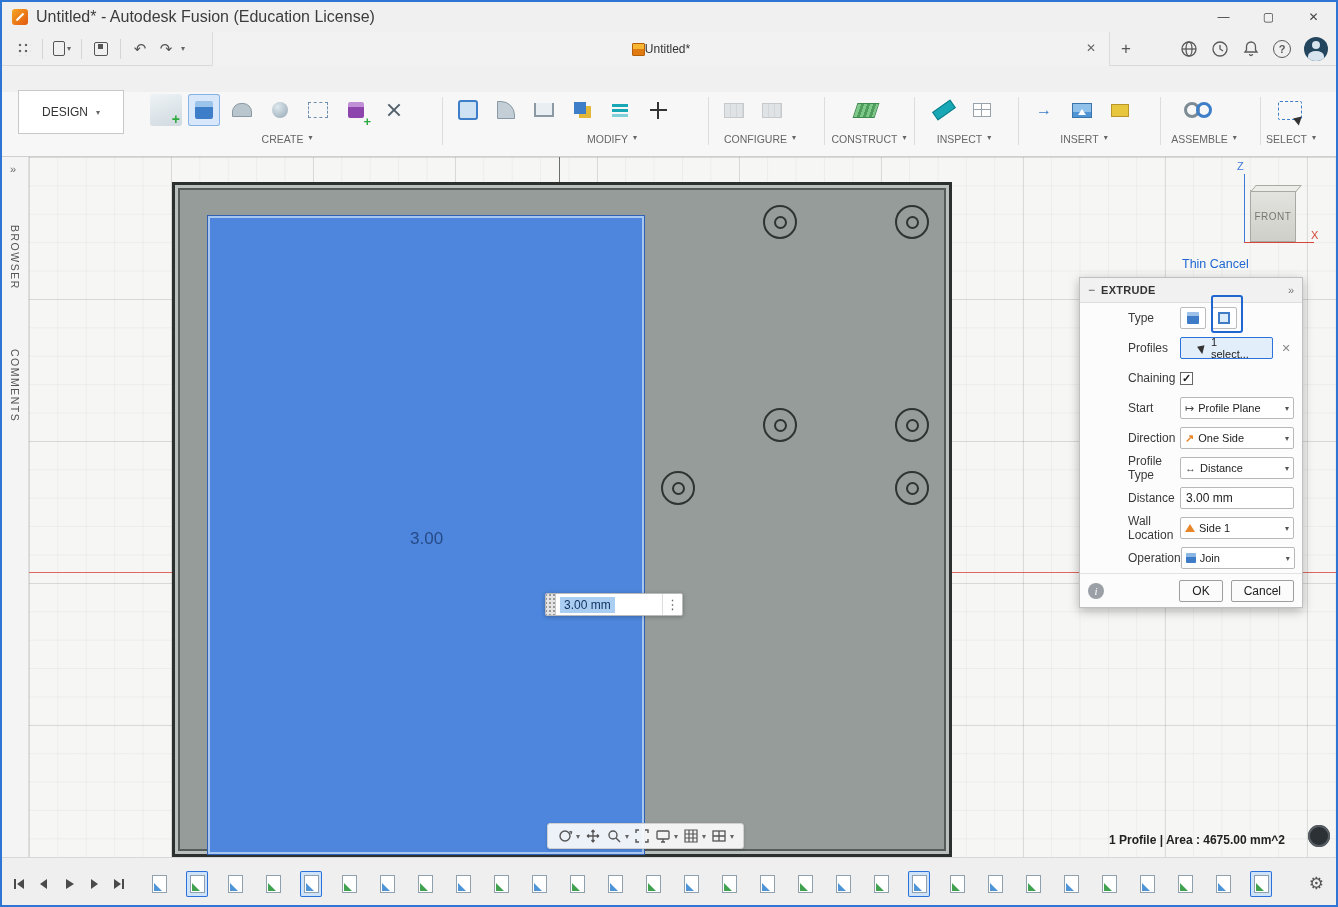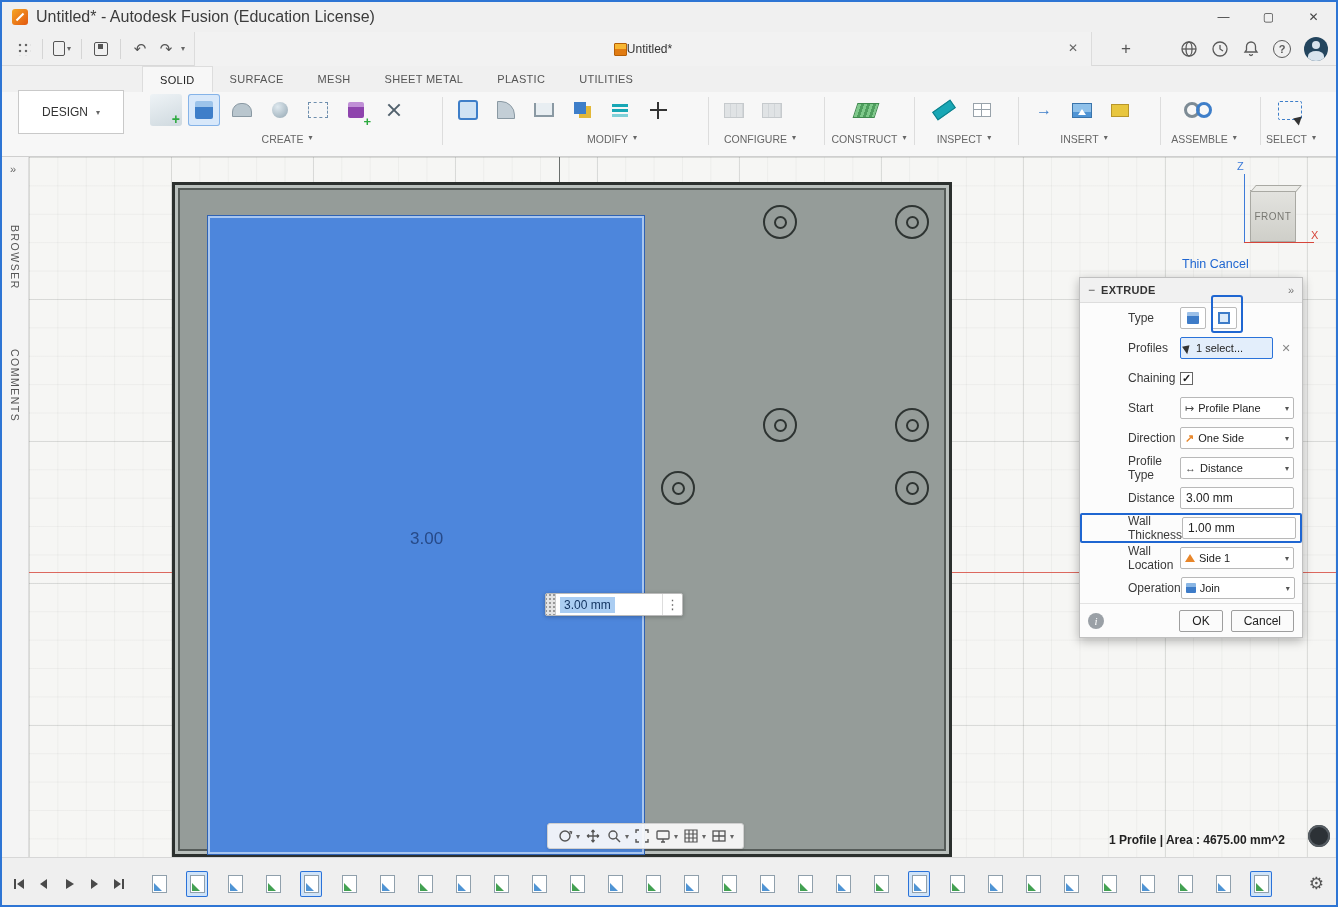--- a/index.html
+++ b/index.html
@@ -18,21 +18,21 @@
   
   .qat{position:absolute;top:30px;left:0;right:0;height:34px;background:#f0f0f0;border-bottom:1px solid #d9d9d9;display:flex;align-items:center;padding-left:8px;}
   .qico{height:24px;min-width:22px;display:flex;align-items:center;justify-content:center;color:#555;font-size:15px;margin:0 2px;}
   .grid9{width:15px;height:15px;background-image:radial-gradient(#666 1.4px, transparent 1.6px);background-size:6px 6px;background-position:1px 1px;}
   .doc-ic{width:12px;height:15px;border:1.5px solid #555;border-radius:2px;}
   .save-ic{width:14px;height:14px;border:1.5px solid #555;border-radius:2px;position:relative;}
   .save-ic::after{content:"";position:absolute;left:3px;top:1px;width:5px;height:5px;background:#555;}
   .tinycaret{font-size:8px;color:#666;margin-left:2px;}
   .vsep{width:1px;height:20px;background:#d5d5d5;margin:0 6px;}
 
-  .doctab{position:absolute;left:192px;top:30px;width:898px;height:34px;background:#f2f2f2;border-left:1px solid #dcdcdc;border-right:1px solid #dcdcdc;display:flex;align-items:center;justify-content:center;}
+  .doctab{position:absolute;left:210px;top:30px;width:898px;height:34px;background:#f2f2f2;border-left:1px solid #dcdcdc;border-right:1px solid #dcdcdc;display:flex;align-items:center;justify-content:center;}
   .cube-ic{width:13px;height:13px;background:linear-gradient(#f7b733 45%,#e07b12 45%);border:1px solid #b55f07;border-radius:1px;}
   .doctab-label{font-size:12px;color:#333;}
   .tab-close{position:absolute;right:10px;top:9px;color:#666;font-size:12px;width:16px;text-align:center;}
   .newtab{position:absolute;left:1112px;top:35px;width:24px;height:24px;display:flex;align-items:center;justify-content:center;font-size:17px;color:#555;}
   .top-icons{position:absolute;right:8px;top:30px;height:34px;display:flex;align-items:center;gap:13px;}
   .top-icons svg{display:block;}
   .help-circle{width:18px;height:18px;border-radius:50%;border:1.4px solid #5a5a5a;color:#5a5a5a;font-size:11px;display:flex;align-items:center;justify-content:center;font-weight:700;}
   .avatar{width:24px;height:24px;border-radius:50%;background:#23455e;position:relative;overflow:hidden;}
   .avatar::before{content:"";position:absolute;left:8px;top:4px;width:8px;height:8px;border-radius:50%;background:#d8e4ee;}
   .avatar::after{content:"";position:absolute;left:4px;top:14px;width:16px;height:10px;border-radius:50% 50% 0 0;background:#d8e4ee;}
@@ -137,21 +137,21 @@
   .dropdown{width:114px;height:22px;background:#fff;border:1px solid #b8b8b8;border-radius:2px;display:flex;align-items:center;gap:4px;padding:0 4px;font-size:11px;color:#222;}
   .dd-caret{margin-left:auto;font-size:8px;color:#555;}
   .dd-ic{font-size:11px;color:#444;line-height:1;}
   .dd-ic.orange{color:#e8862a;font-weight:700;}
   .dd-cube{width:10px;height:10px;background:linear-gradient(#8ab6e4 40%,#3e7cc8 40%);border-radius:1px;flex:none;}
   .dd-tri{width:0;height:0;border-left:5px solid transparent;border-right:5px solid transparent;border-bottom:8px solid #e8862a;flex:none;}
   .txtin{width:114px;height:22px;background:#fff;border:1px solid #b8b8b8;border-radius:2px;padding:0 5px;font-size:12px;font-family:"Liberation Sans",sans-serif;color:#222;}
   .type-btn{width:26px;height:22px;border:1px solid #bbb;background:#fff;border-radius:2px;display:flex;align-items:center;justify-content:center;margin-right:5px;}
   .cube-s{width:12px;height:12px;background:linear-gradient(180deg,#9cc0e8 35%,#3e7cc8 35%);border-radius:1px;}
   .cube-t{width:12px;height:12px;border:2.5px solid #3e7cc8;background:#dcebfa;}
-  .prof-btn{height:22px;flex:1;display:flex;align-items:center;gap:5px;background:#e3eefb;border:1.5px solid #2a72d9;border-radius:2px;padding:0 3px;font-size:11px;color:#222;}
+  .prof-btn{height:22px;flex:1;display:flex;align-items:center;gap:5px;background:#e3eefb;border:1.5px solid #2a72d9;border-radius:2px;padding:0 18px;font-size:11px;color:#222;}
   .cursor-tri{width:0;height:0;border-left:7px solid #333;border-top:3px solid transparent;border-bottom:6px solid transparent;transform:rotate(-35deg);flex:none;}
   .prof-x{width:16px;text-align:center;color:#888;font-size:11px;margin-left:5px;}
   .chk{width:13px;height:13px;border:1px solid #666;background:#fff;display:flex;align-items:center;justify-content:center;font-size:11px;color:#1c1c1c;font-weight:700;line-height:1;}
   .dlg-foot{height:34px;display:flex;align-items:center;padding:0 8px;border-top:1px solid #e3e3e3;gap:8px;}
   .info{width:16px;height:16px;border-radius:50%;background:#9aa0a6;color:#fff;font-size:11px;display:flex;align-items:center;justify-content:center;font-family:"Liberation Serif",serif;font-style:italic;}
   .foot-sp{flex:1;}
   .btn{height:22px;padding:0 12px;background:#fbfbfb;border:1px solid #9e9e9e;border-radius:2px;font-size:12px;display:flex;align-items:center;color:#222;}
 
   
   .timeline{position:absolute;left:0;top:855px;right:0;height:52px;background:#efefef;border-top:1px solid #d7d7d7;display:flex;align-items:center;}
@@ -224,28 +224,20 @@
     <span>
         <svg width="18" height="18" viewBox="0 0 18 18" fill="none" stroke="#5a5a5a" stroke-width="1.3">
           <path d="M9 2a4.5 4.5 0 0 0-4.5 4.5V10L3 12h12l-1.5-2V6.5A4.5 4.5 0 0 0 9 2z"></path>
           <path d="M7.5 14a1.5 1.5 0 0 0 3 0"></path>
         </svg>
       </span>
     <span class="help-circle">?</span>
     <span class="avatar"></span>
   </div>
 
-  <div class="rtabs">
-    <div class="rtab active">SOLID</div>
-    <div class="rtab">SURFACE</div>
-    <div class="rtab">MESH</div>
-    <div class="rtab">SHEET METAL</div>
-    <div class="rtab">PLASTIC</div>
-    <div class="rtab">UTILITIES</div>
-  </div>
 
   <div class="ribbon"></div>
   <div class="workspace">
     <span>DESIGN</span>
     <span class="tinycaret">▾</span>
   </div>
 
   <div class="rgroup" style="left:148px;">
     <div class="ic i-sketch"></div>
     <div class="ic i-extrude active"></div>
@@ -495,26 +487,20 @@
     </div>
 
     <div class="dlg-row">
       <span class="lbl">Distance</span>
       <span class="ctrl">
           <input class="txtin" value="3.00 mm" style="">
         </span>
     </div>
 
 
-    <div class="dlg-row hl">
-      <span class="lbl">Wall Thickness</span>
-      <span class="ctrl">
-          <input class="txtin" value="1.00 mm" style="">
-        </span>
-    </div>
 
     <div class="dlg-row">
       <span class="lbl">Wall Location</span>
       <span class="ctrl">
           <span class="dropdown">
         <span class="dd-tri"></span>
         <span>Side 1</span>
         <span class="dd-caret">▾</span>
       </span>
         </span>

